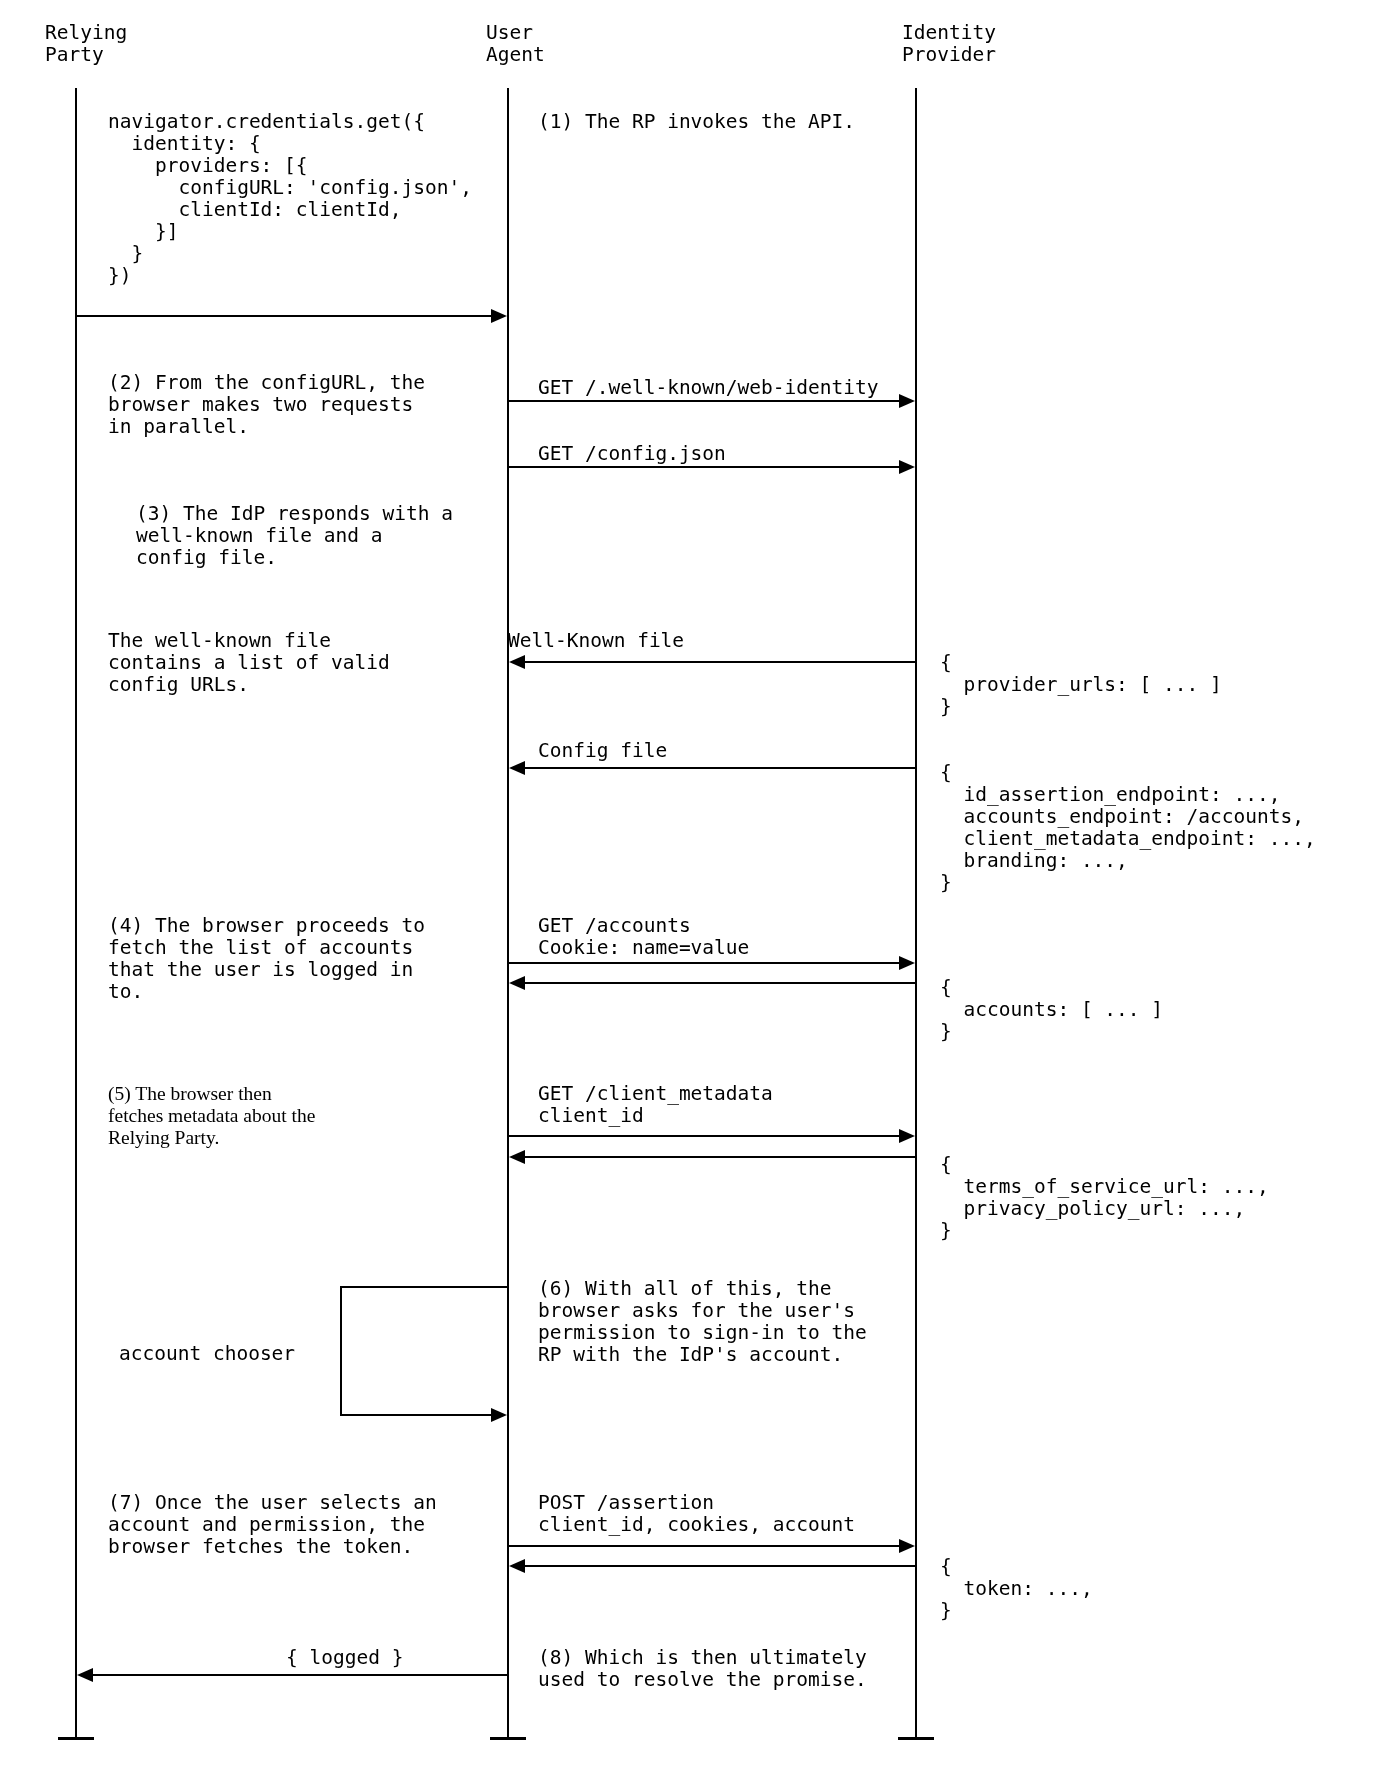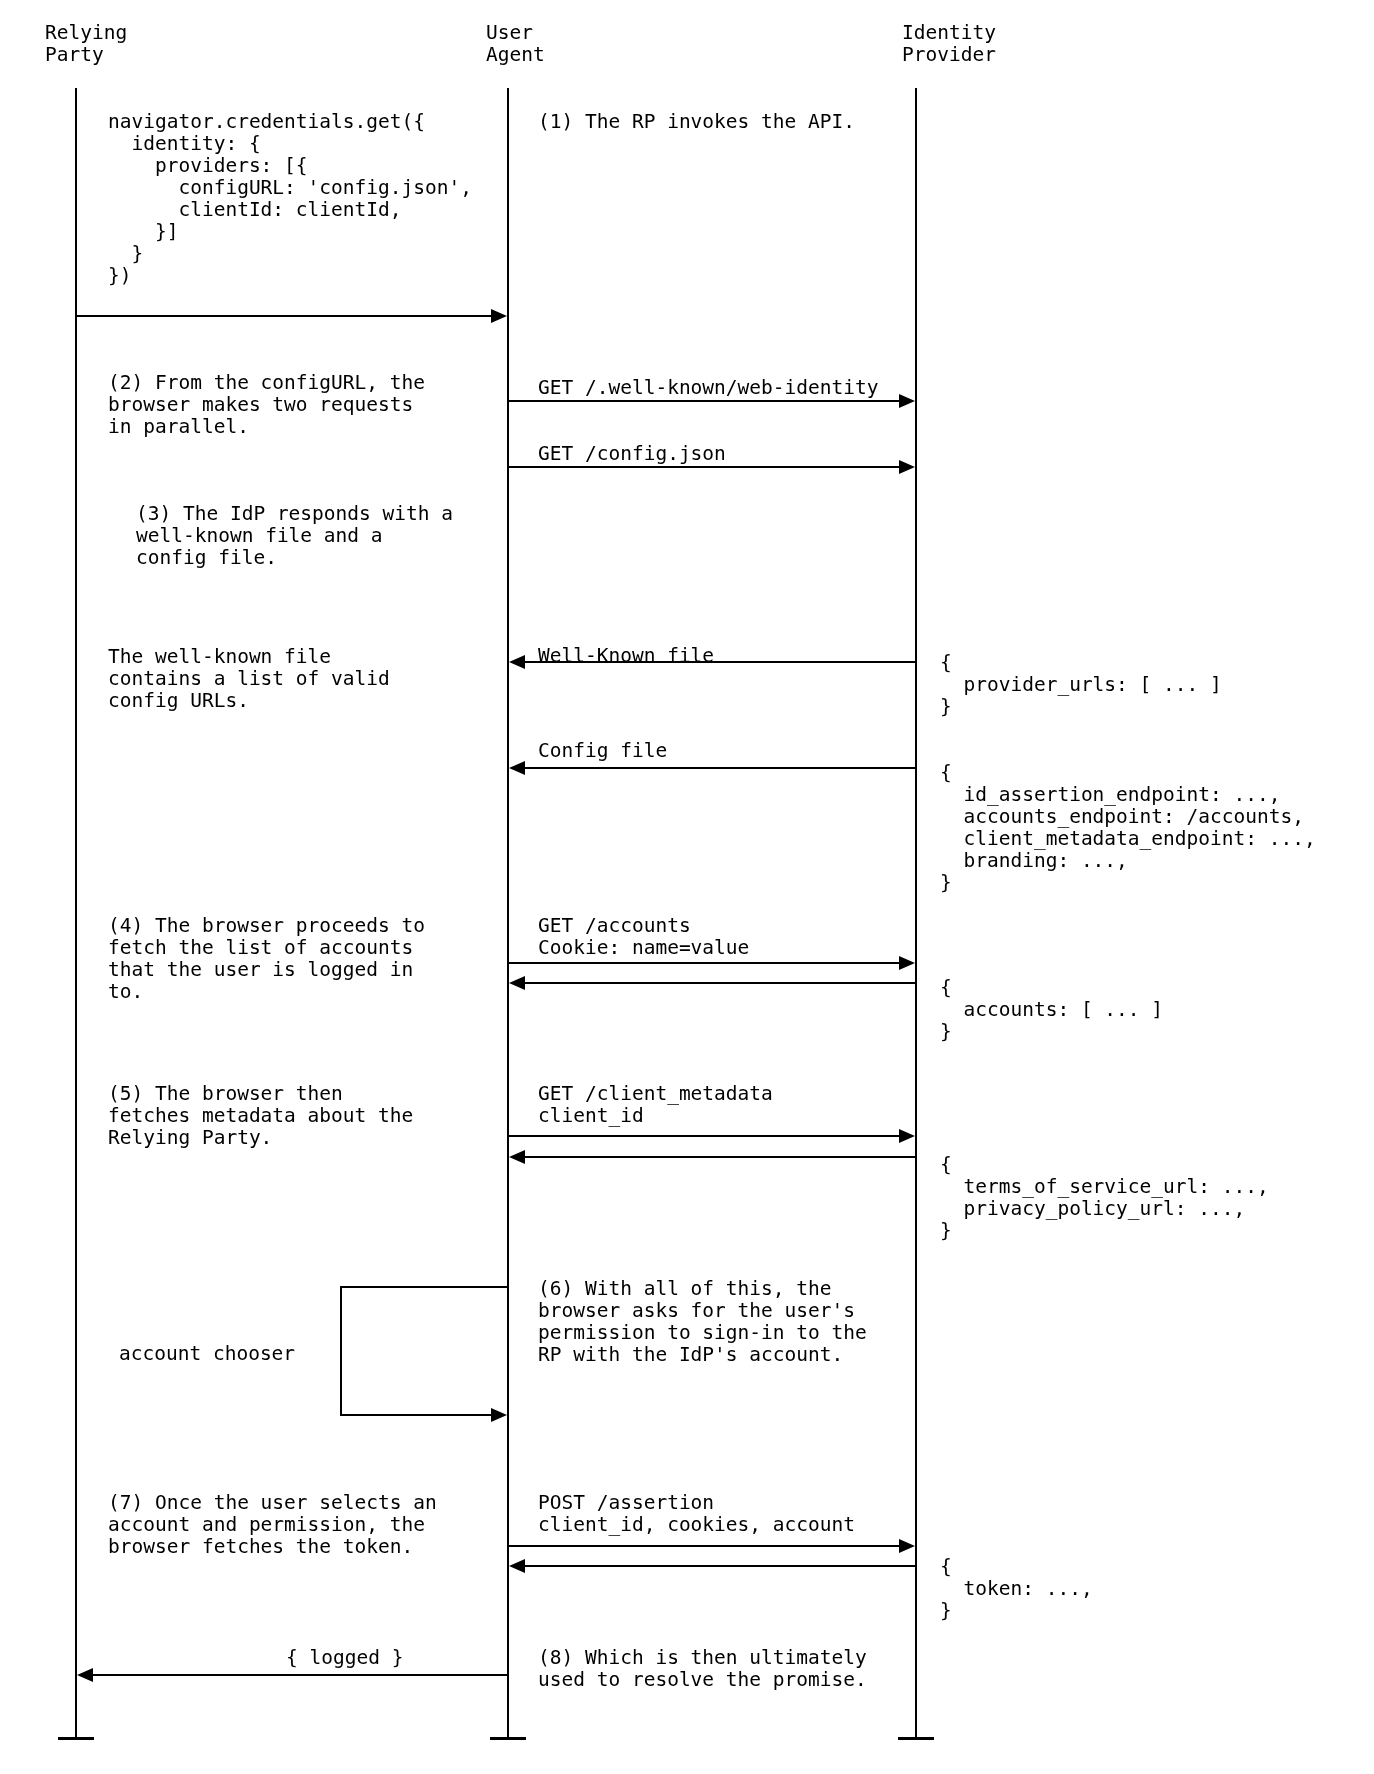--- a/index.html
+++ b/index.html
@@ -62,24 +62,24 @@
   <div class="txt" style="left:538px;top:443px;">GET /config.json</div>
   <div>
     <div class="shaft-h" style="left:509px;top:466px;width:390px;"></div>
     <div class="head head-right" style="left:899px;top:460px;"></div>
   </div>
 
   <div class="txt" style="left:108px;top:503px;margin-left:28px;">(3) The IdP responds with a
 well-known file and a
 config file.</div>
 
-  <div class="txt" style="left:108px;top:630px;margin-top:16px;">The well-known file
+  <div class="txt" style="left:108px;top:630px;">The well-known file
 contains a list of valid
 config URLs.</div>
-  <div class="txt" style="left:538px;top:630px;margin-top:15px;">Well-Known file</div>
+  <div class="txt" style="left:508px;top:630px;">Well-Known file</div>
   <div>
     <div class="head head-left" style="left:509px;top:655px;"></div>
     <div class="shaft-h" style="left:525px;top:661px;width:390px;"></div>
   </div>
   <div class="txt" style="left:940px;top:652px;">{
   provider_urls: [ ... ]
 }</div>
 
   <div class="txt" style="left:538px;top:740px;">Config file</div>
   <div>
@@ -104,21 +104,21 @@
     <div class="head head-right" style="left:899px;top:956px;"></div>
   </div>
   <div>
     <div class="head head-left" style="left:509px;top:976px;"></div>
     <div class="shaft-h" style="left:525px;top:982px;width:390px;"></div>
   </div>
   <div class="txt" style="left:940px;top:977px;">{
   accounts: [ ... ]
 }</div>
 
-  <div class="txt" style="left:108px;top:1083px;">(5) The browser then
+  <div class="txt" style="left:108px;top:1083px;font-family:Liberation Serif, serif;">(5) The browser then
 fetches metadata about the
 Relying Party.</div>
   <div class="txt" style="left:538px;top:1083px;">GET /client_metadata
 client_id</div>
   <div>
     <div class="shaft-h" style="left:509px;top:1135px;width:390px;"></div>
     <div class="head head-right" style="left:899px;top:1129px;"></div>
   </div>
   <div>
     <div class="head head-left" style="left:509px;top:1150px;"></div>

